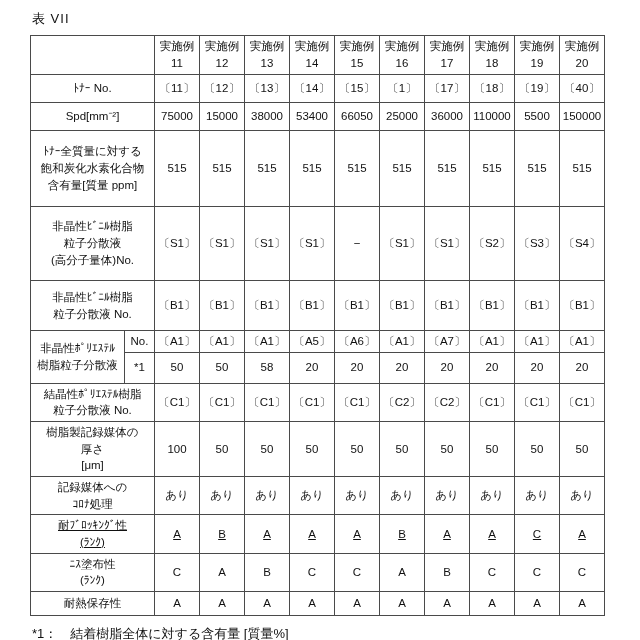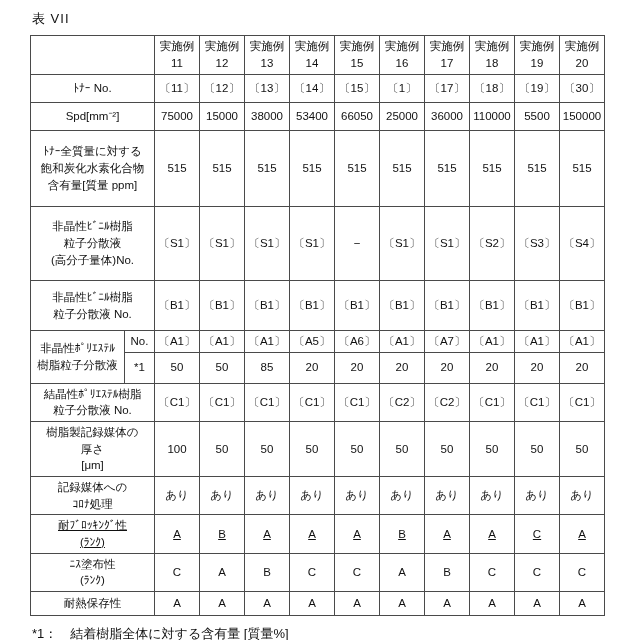--- a/index.html
+++ b/index.html
@@ -116,21 +116,21 @@
           <th colspan="2">ﾄﾅｰ No.</th>
           <td>〔11〕</td>
           <td>〔12〕</td>
           <td>〔13〕</td>
           <td>〔14〕</td>
           <td>〔15〕</td>
           <td>〔1〕</td>
           <td>〔17〕</td>
           <td>〔18〕</td>
           <td>〔19〕</td>
-          <td>〔30〕</td>
+          <td>〔40〕</td>
         </tr>
         <tr>
           <th colspan="2">Spd[mm⁻²]</th>
           <td>75000</td>
           <td>15000</td>
           <td>38000</td>
           <td>53400</td>
           <td>66050</td>
           <td>25000</td>
           <td>36000</td>
@@ -194,21 +194,21 @@
           <td>〔A1〕</td>
           <td>〔A7〕</td>
           <td>〔A1〕</td>
           <td>〔A1〕</td>
           <td>〔A1〕</td>
         </tr>
         <tr>
           <th>*1</th>
           <td>50</td>
           <td>50</td>
-          <td>85</td>
+          <td>58</td>
           <td>20</td>
           <td>20</td>
           <td>20</td>
           <td>20</td>
           <td>20</td>
           <td>20</td>
           <td>20</td>
         </tr>
         <tr>
           <th colspan="2">結晶性ﾎﾟﾘｴｽﾃﾙ樹脂

